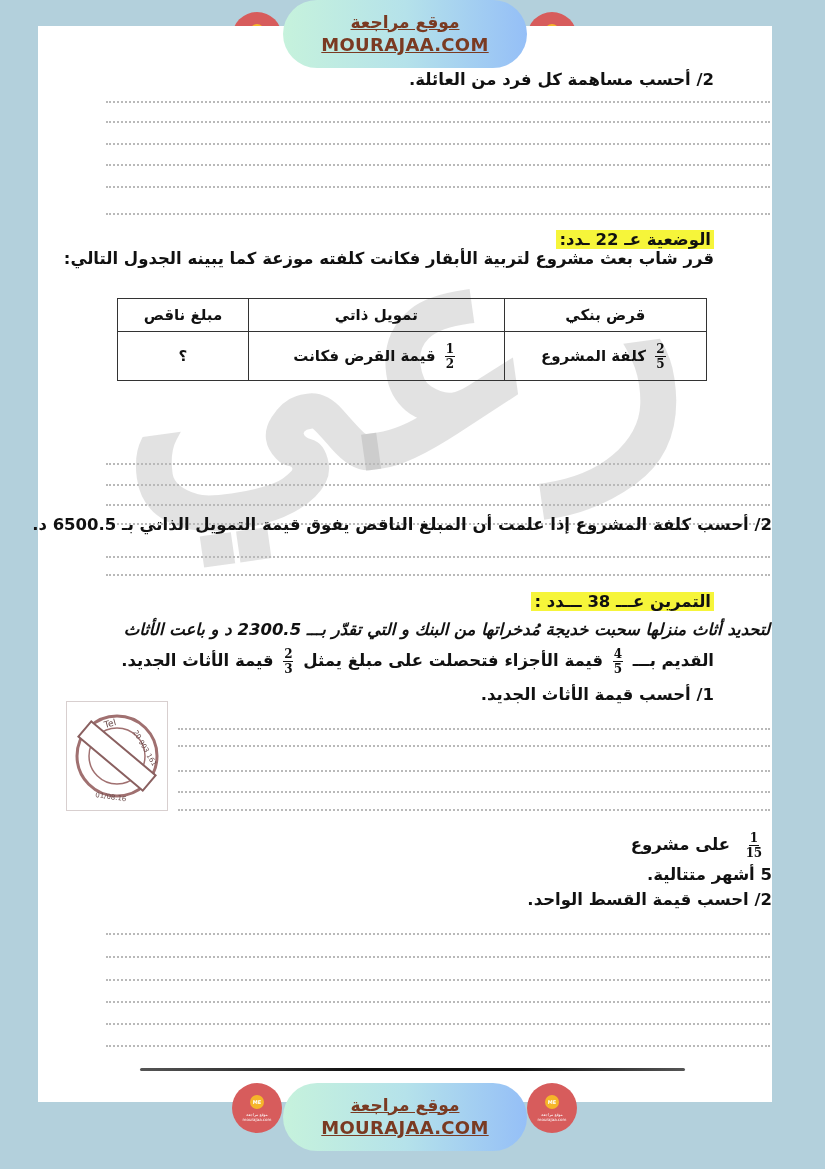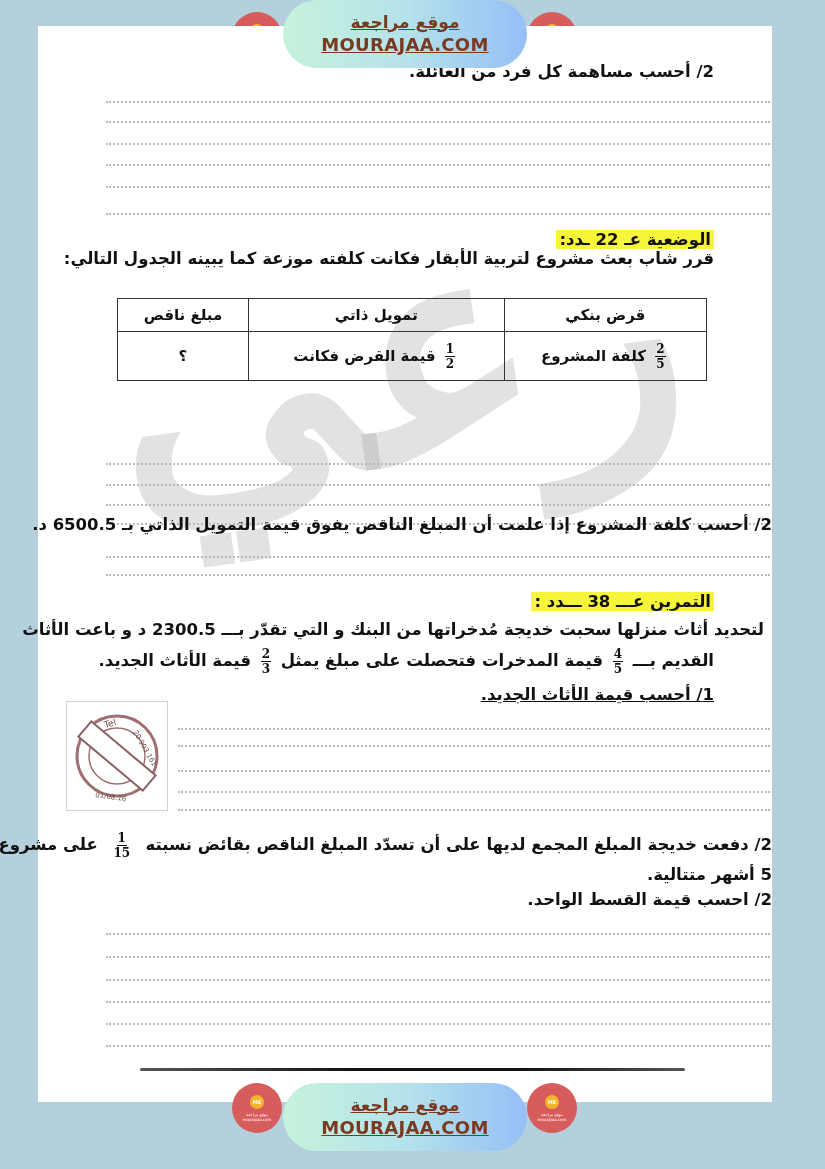--- a/index.html
+++ b/index.html
@@ -85,21 +85,21 @@
   <div class="cap">
     <div>موقع مراجعة</div>
     <div>mourajaa.com</div>
   </div>
 </div>
 
 <div class="page">
 
   <div class="watermark" style="left:70px;top:180px;font-size:300px;line-height:300px;transform:rotate(-8deg);">رعي</div>
 
-  <div class="line-text" style="top:36px;text-align:center;">2/ أحسب مساهمة كل فرد من العائلة.</div>
+  <div class="line-text" style="top:44px;text-align:center;">2/ أحسب مساهمة كل فرد من العائلة.</div>
 
   <div class="dots" style="top:75px;"></div>
   <div class="dots" style="top:95px;"></div>
   <div class="dots" style="top:117px;"></div>
   <div class="dots" style="top:138px;"></div>
   <div class="dots" style="top:160px;"></div>
   <div class="dots" style="top:187px;"></div>
 
   <div class="line-text" style="top:204px;">
     <span class="hl">الوضعية عـ 22 ـدد:</span>
@@ -142,37 +142,37 @@
   <div class="dots" style="top:497px;"></div>
 
   <div class="line-text" style="top:489px;right:0;">2/ أحسب كلفة المشروع إذا علمت أن المبلغ الناقص يفوق قيمة التمويل الذاتي بـ 6500.5 د.</div>
 
   <div class="dots" style="top:530px;"></div>
   <div class="dots" style="top:548px;"></div>
 
   <div class="line-text" style="top:566px;padding-left:44px;">
     <span class="hl">التمرين عـــ 38 ـــدد :</span>
   </div>
-  <div class="line-text" style="top:594px;right:8px;">لتحديد أثاث منزلها سحبت خديجة مُدخراتها من البنك و التي تقدّر بـــ 2300.5 د و باعت الأثاث</div>
+  <div class="line-text" style="top:594px;right:2px;font-style:italic;">لتحديد أثاث منزلها سحبت خديجة مُدخراتها من البنك و التي تقدّر بـــ 2300.5 د و باعت الأثاث</div>
 
   <div class="line-text" style="top:622px;">
     <span>القديم بـــ</span>
     <span class="frac">
       <span class="num">4</span>
       <span class="den">5</span>
     </span>
-    <span>قيمة المدخرات فتحصلت على مبلغ يمثل</span>
+    <span>قيمة الأجزاء فتحصلت على مبلغ يمثل</span>
     <span class="frac">
       <span class="num">2</span>
       <span class="den">3</span>
     </span>
     <span>قيمة الأثاث الجديد.</span>
   </div>
 
-  <div class="line-text" style="top:659px;text-decoration:underline;">1/ أحسب قيمة الأثاث الجديد.</div>
+  <div class="line-text" style="top:659px;">1/ أحسب قيمة الأثاث الجديد.</div>
 
   <div class="stamp" style="left:28px;top:675px;">
     <svg width="100" height="108" viewBox="0 0 100 108">
       <circle cx="50" cy="54" r="40" fill="none" stroke="#a07070" stroke-width="3"></circle>
       <circle cx="50" cy="54" r="28" fill="none" stroke="#a07070" stroke-width="1.5"></circle>
       <g transform="rotate(40 50 54)">
         <rect x="8" y="44" width="84" height="20" fill="#ffffff" stroke="#8a6060" stroke-width="2"></rect>
       </g>
       <text x="38" y="26" font-size="9" fill="#6a4a4a" font-family="DejaVu Sans, sans-serif" transform="rotate(-15 38 26)">Tel</text>
       <text x="66" y="30" font-size="7" fill="#6a4a4a" font-family="DejaVu Sans, sans-serif" transform="rotate(60 66 30)">20 903 161</text>
@@ -180,21 +180,20 @@
     </svg>
   </div>
 
   <div class="dots" style="left:140px;width:592px;top:702px;"></div>
   <div class="dots" style="left:140px;width:592px;top:719px;"></div>
   <div class="dots" style="left:140px;width:592px;top:744px;"></div>
   <div class="dots" style="left:140px;width:592px;top:765px;"></div>
   <div class="dots" style="left:140px;width:592px;top:783px;"></div>
 
   <div class="line-text" style="top:806px;right:0;">
-    <span>2/ دفعت خديجة المبلغ المجمع لديها على أن تسدّد المبلغ الناقص بقائض نسبته</span>
     <span class="frac" style="margin:0 10px;">
       <span class="num">1</span>
       <span class="den">15</span>
     </span>
     <span>على مشروع</span>
   </div>
   <div class="line-text" style="top:839px;right:0;">5 أشهر متتالية.</div>
   <div class="line-text" style="top:864px;right:0;">2/ احسب قيمة القسط الواحد.</div>
 
   <div class="dots" style="top:907px;"></div>

